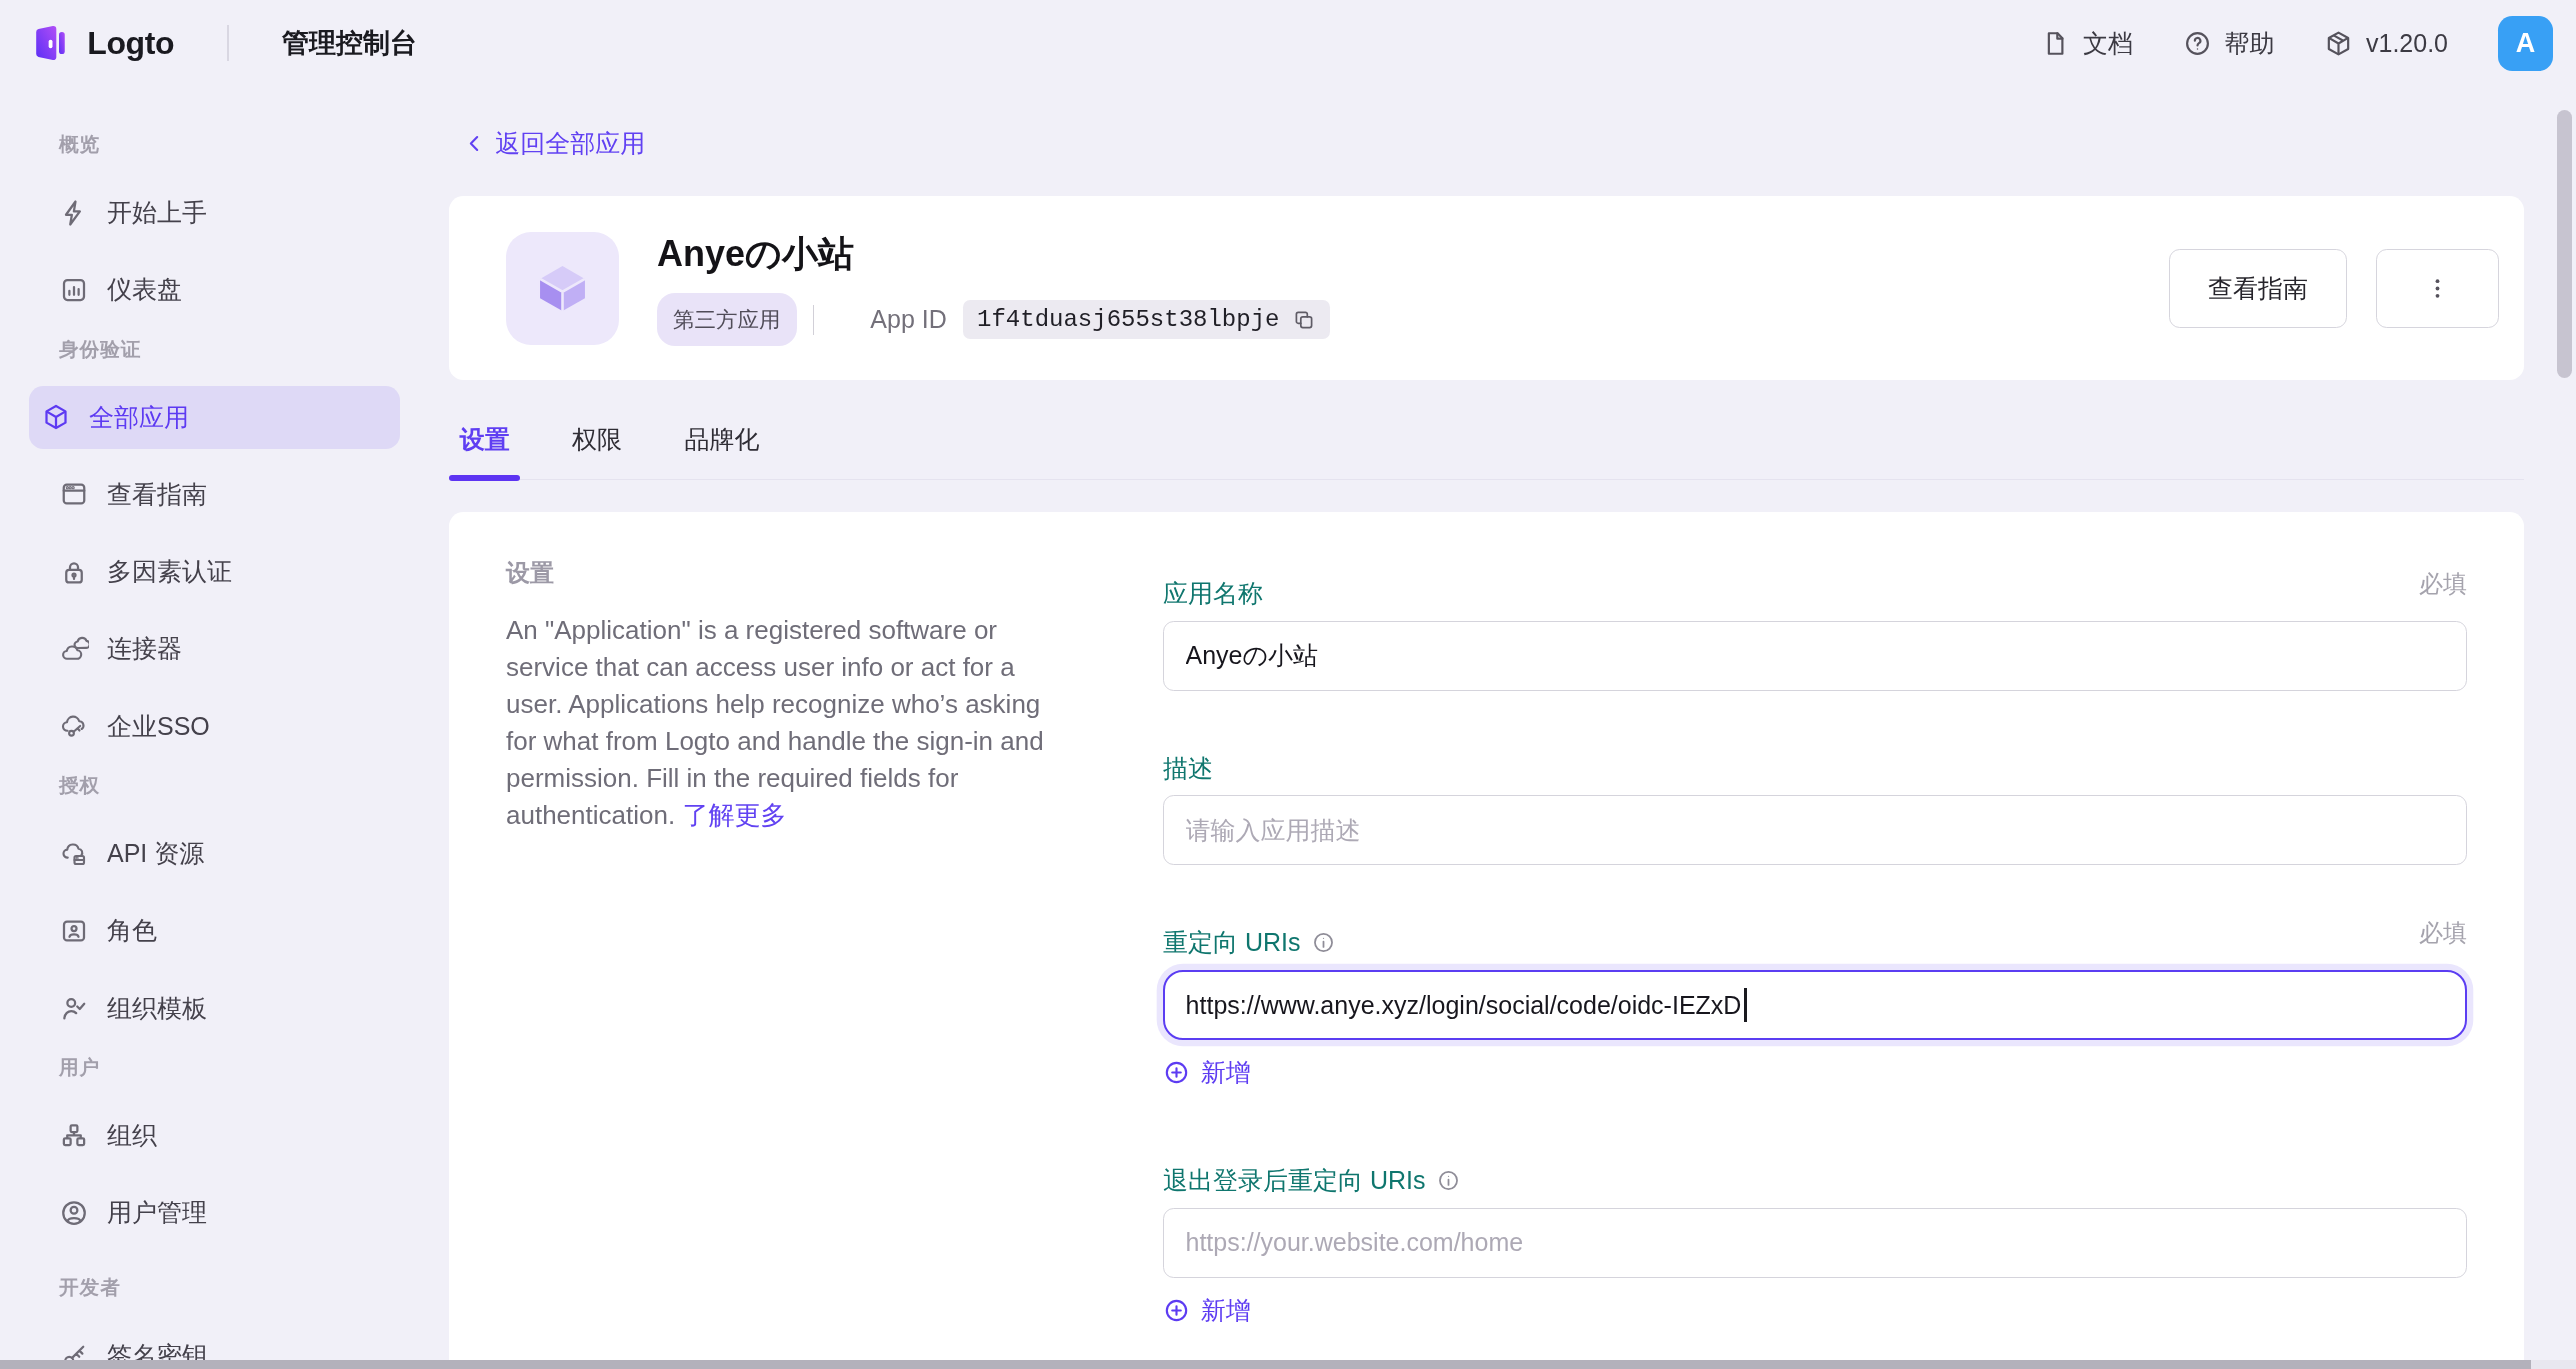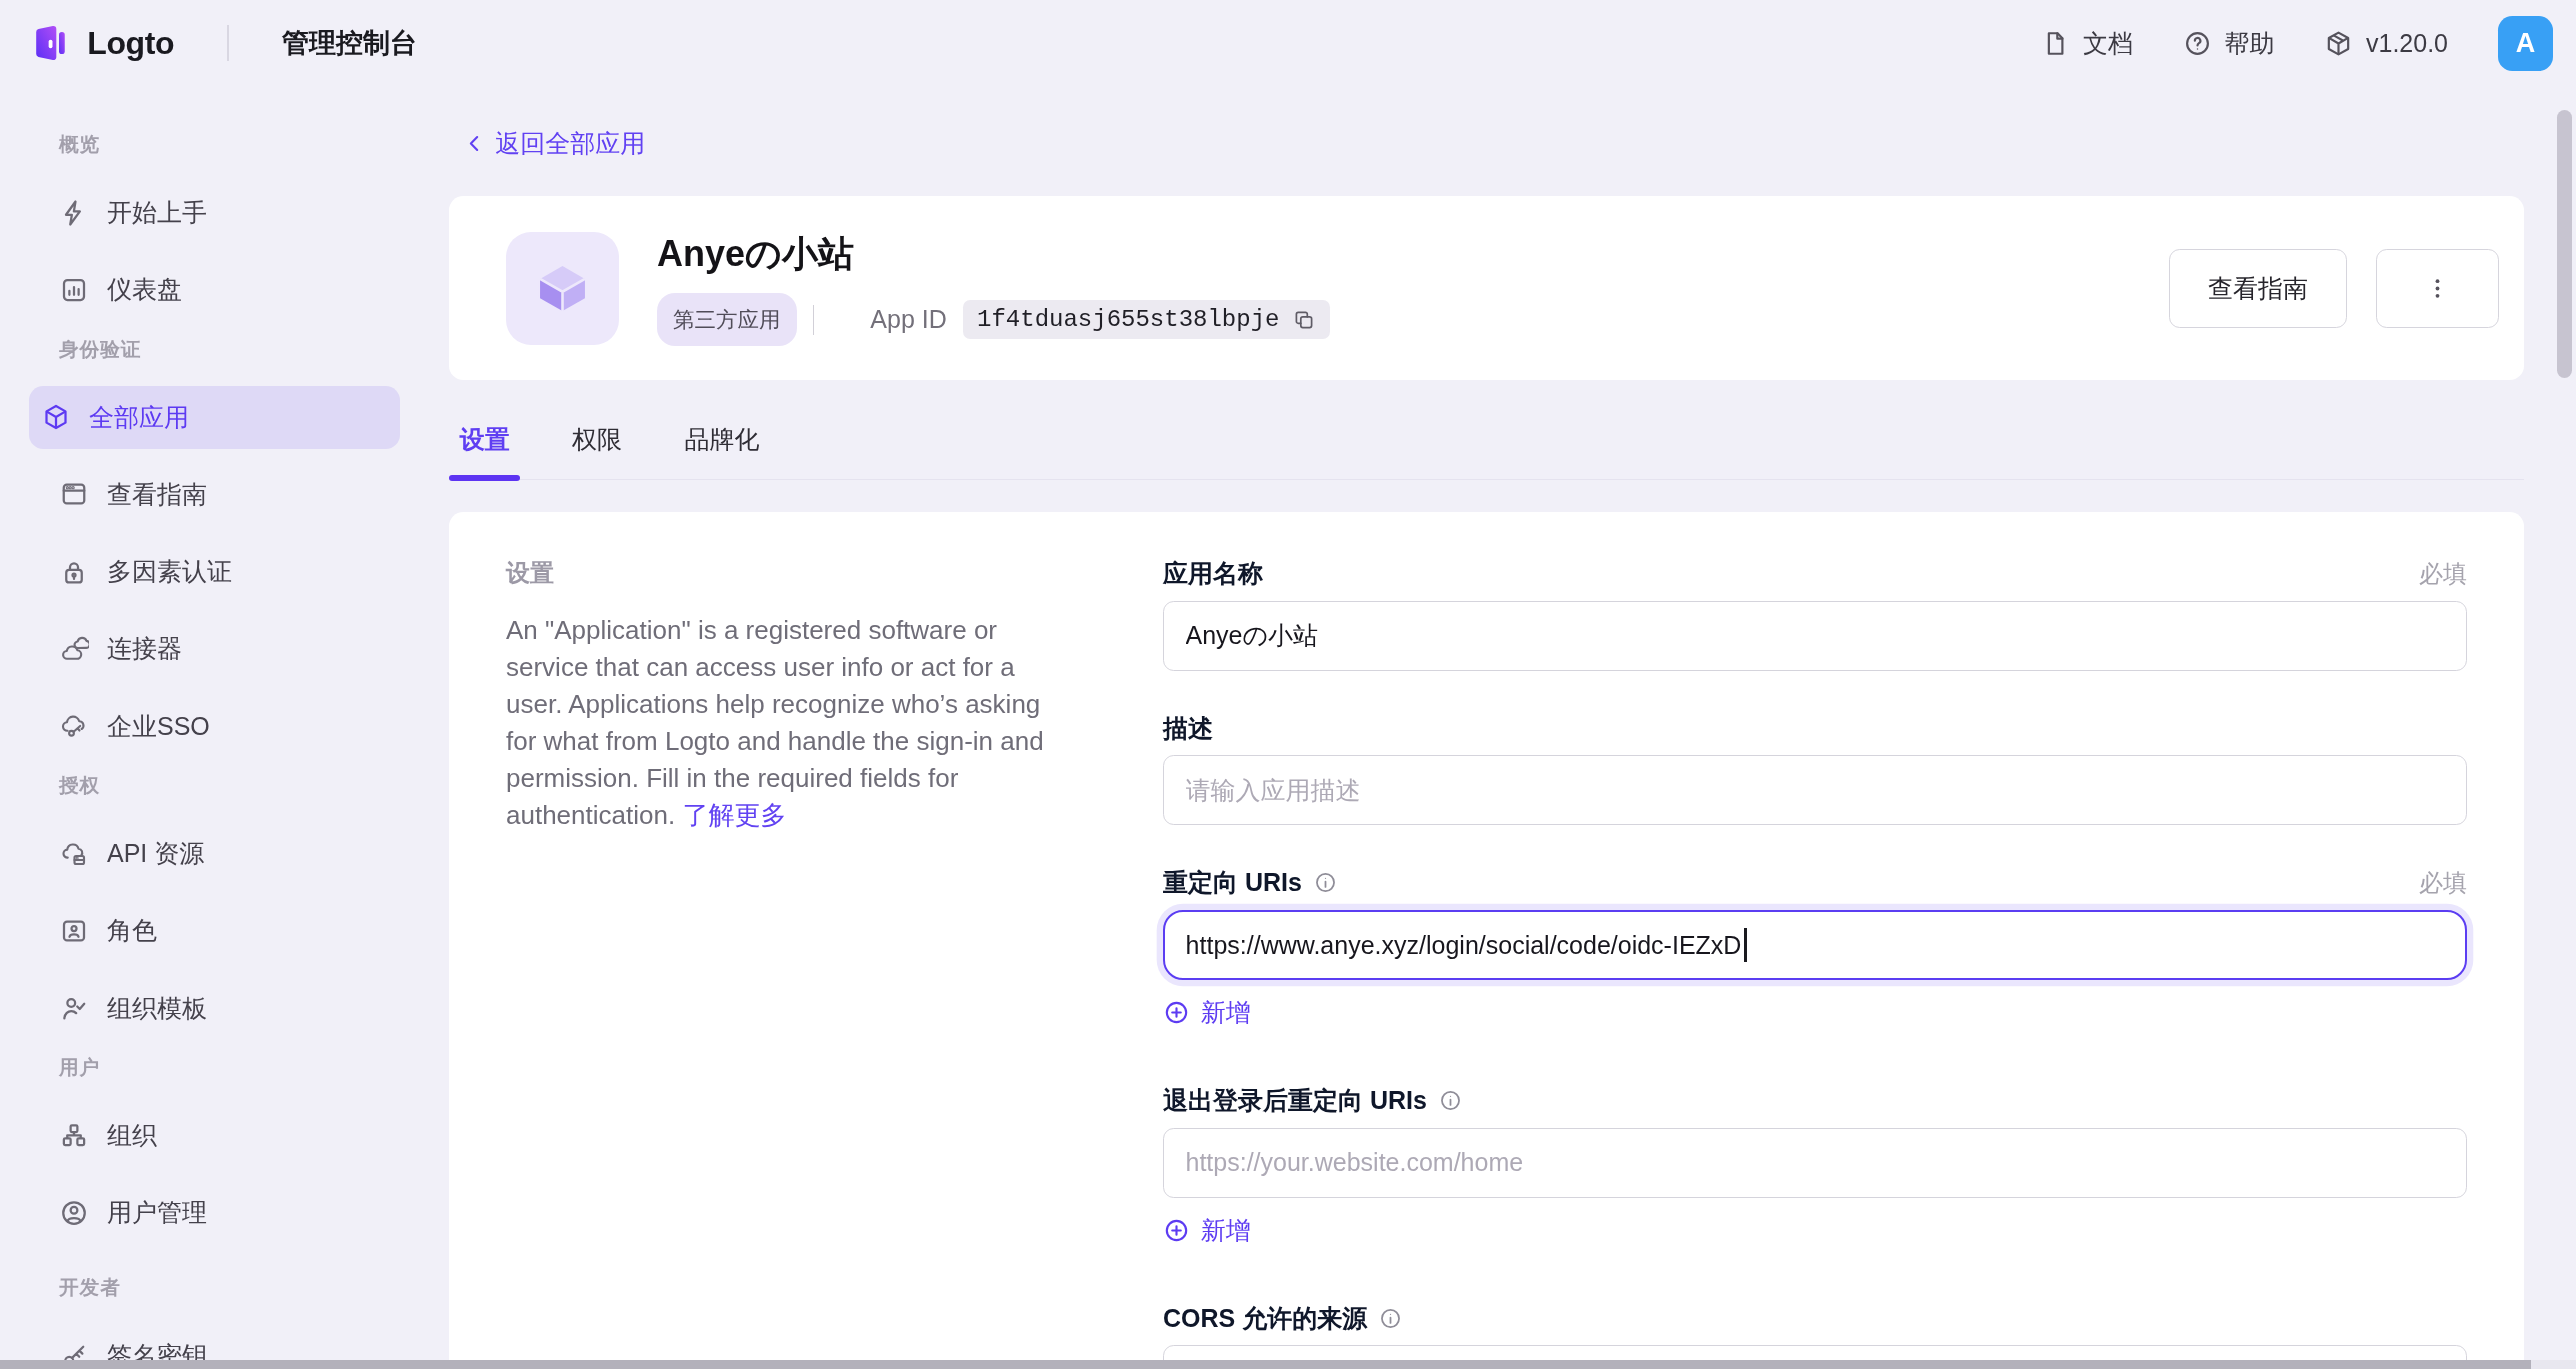--- a/index.html
+++ b/index.html
@@ -77,21 +77,21 @@
     padding:45px 57px; display:flex; overflow:hidden; }
   .form-desc { width:568px; flex:none; margin-right:89px; }
   .form-desc h3 { font-size:24px; font-weight:700; color:#9c99a6; }
   .form-desc p { margin-top:23px; font-size:26px; line-height:37px; color:#6f6d78; }
   .learn-more { color:#6142f2; cursor:pointer; }
   .form-fields { flex:1; }
   .field { }
   .field + .field { margin-top:41px; }
   .field.gap-lg { margin-top:55px; }
   .label-row { display:flex; align-items:center; }
-  .label-row .label { font-size:25px; font-weight:700; color:#0f172a; display:flex; align-items:center; gap:10.7px; }
+  .label-row .label { font-size:25px; font-weight:400; color:#0f766e; display:flex; align-items:center; gap:10.7px;margin-top:20px; }
   .label-row .label svg { width:25px; height:25px; color:#8f8d98; }
   .required { margin-left:auto; font-size:24px; color:#a5a3ad; }
   .text-input { margin-top:10.7px; width:100%; height:70px; border:1.8px solid #d5d4dc; border-radius:10.7px;
     background:#fff; padding:0 21.5px; font-size:25px; color:#17161d; font-family:inherit; }
   .text-input::placeholder { color:#ada9b5; }
   .fake-input { margin-top:10.7px; width:100%; height:70px; border:2.7px solid #5b3df2; border-radius:20px;
     box-shadow:0 0 0 6.3px rgba(91,61,242,0.13); background:#fff; padding:0 20.6px; font-size:25px;
     color:#17161d; display:flex; align-items:center; cursor:text; }
   .caret { width:2.7px; height:34px; background:#1a1a1f; margin-left:2.7px; animation:blink 1.1s steps(1) infinite; }
   @keyframes blink { 50% { opacity:0; } }

